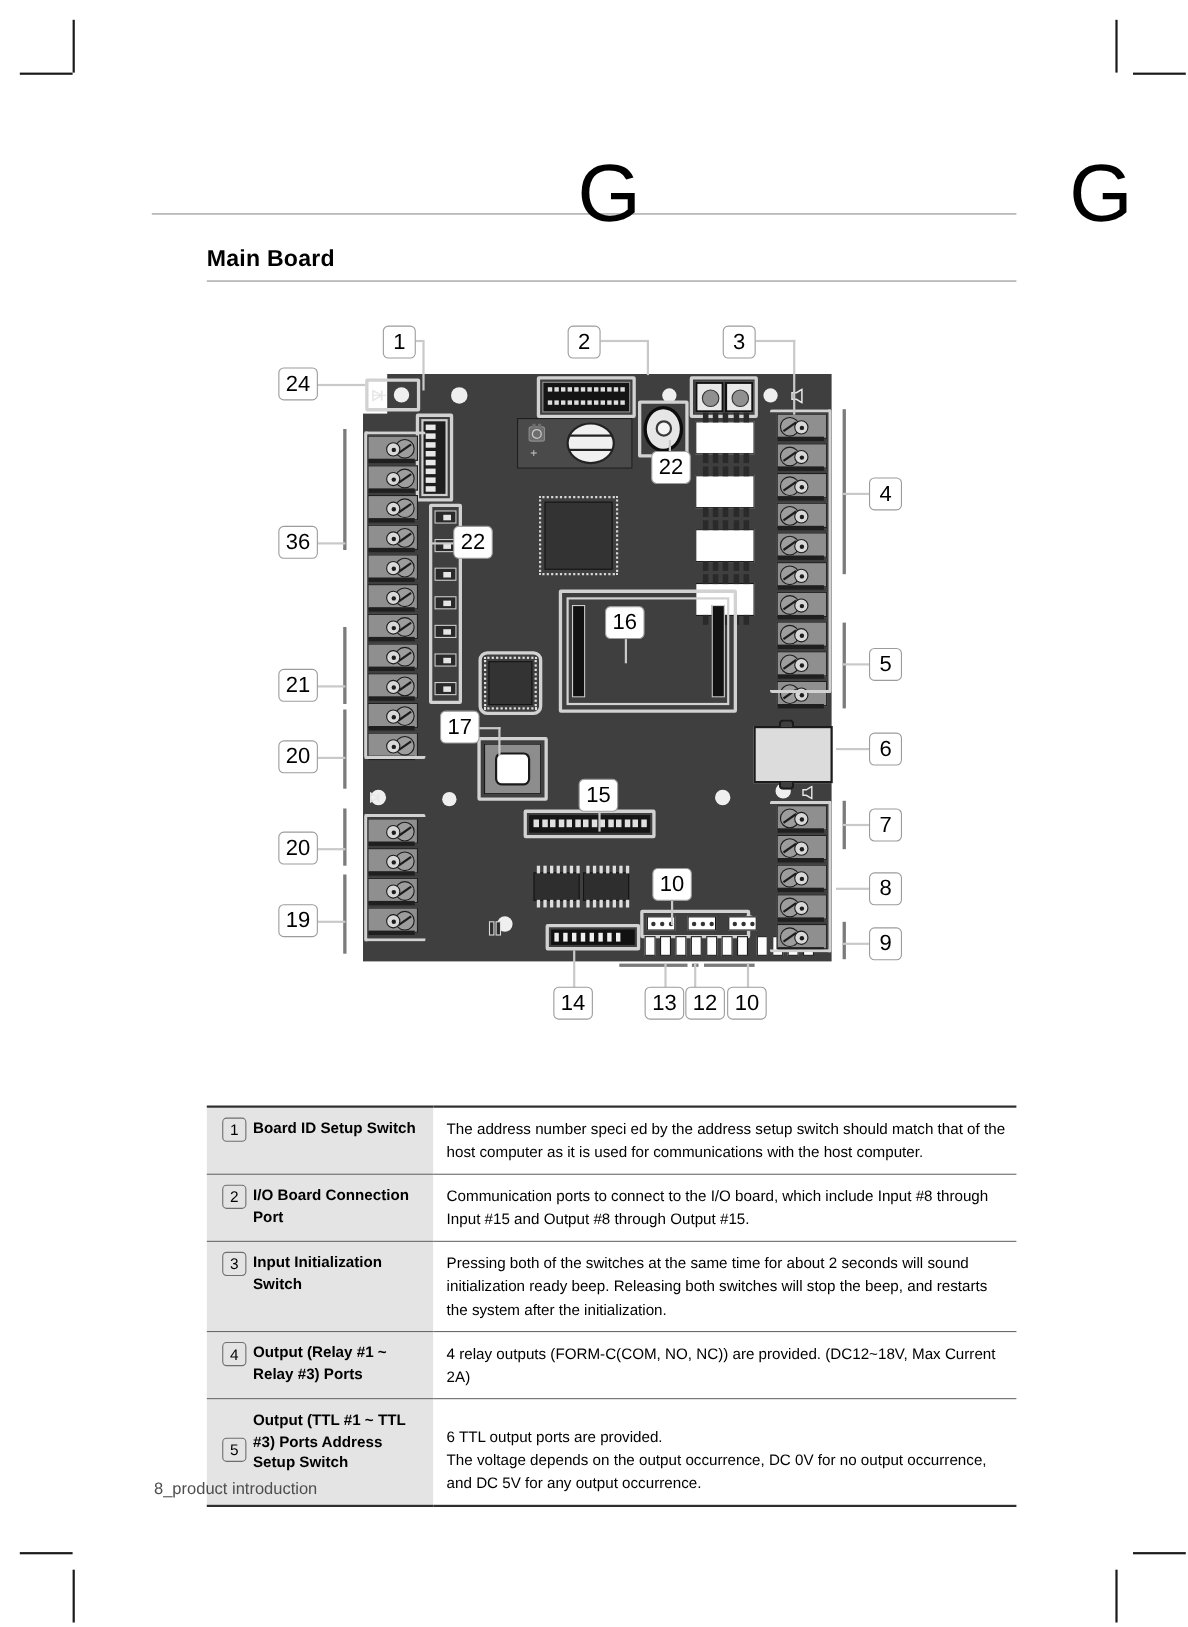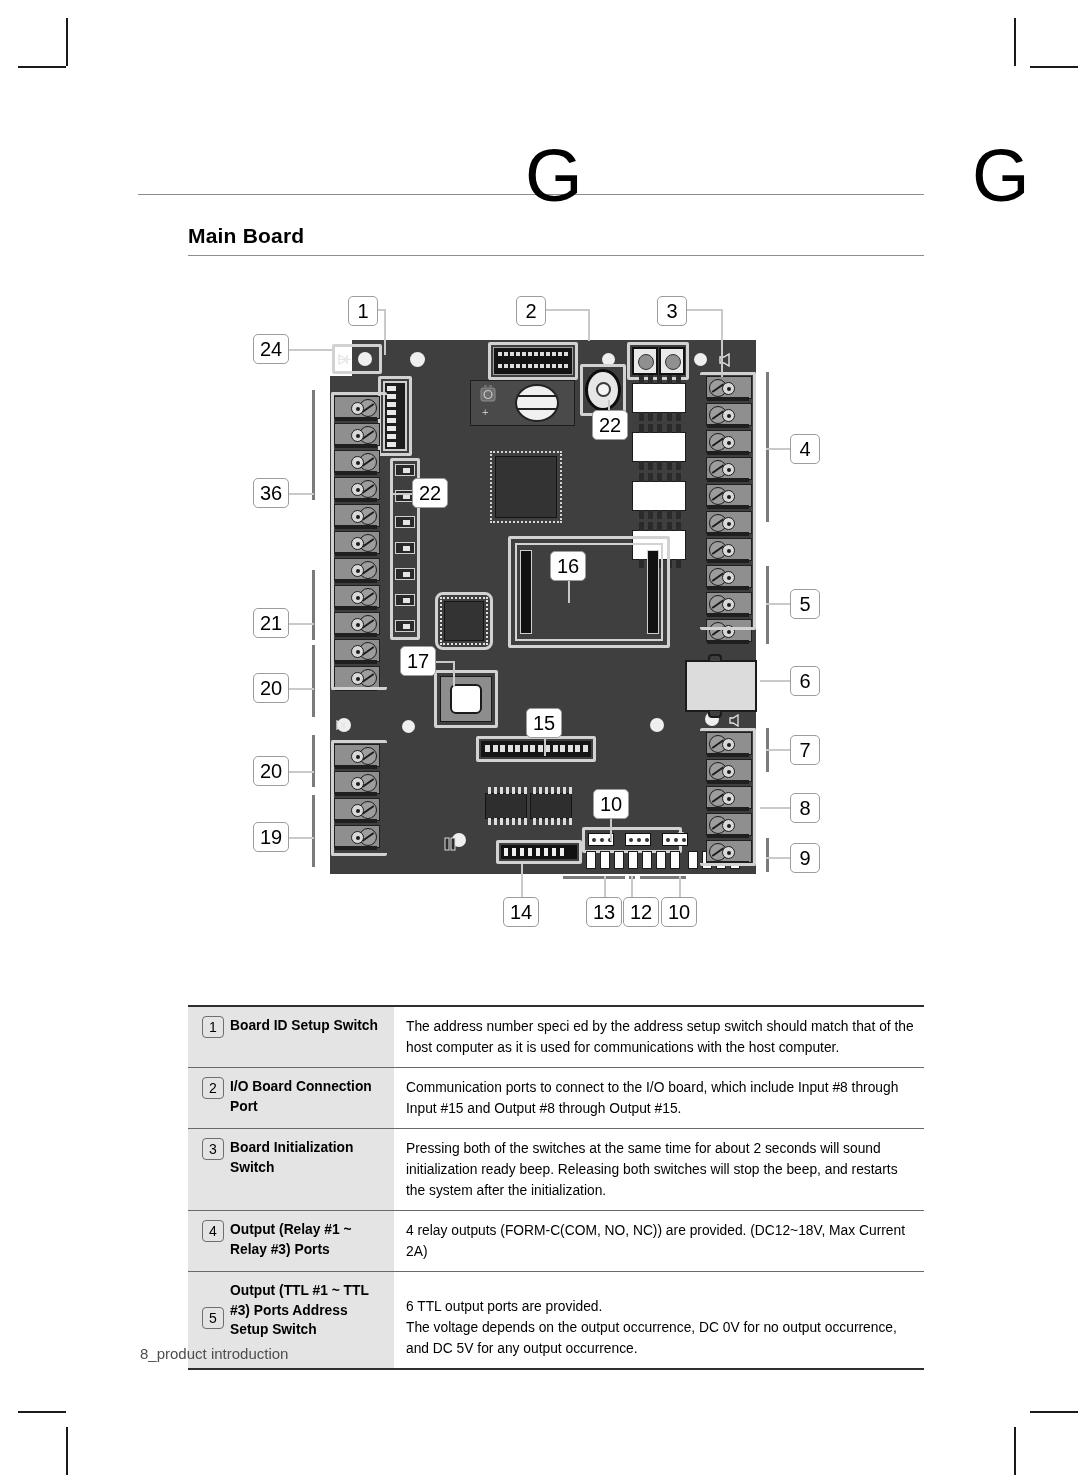--- a/index.html
+++ b/index.html
@@ -766,21 +766,21 @@
       <td class="cell-num">
         <div class="numbox">2</div>
       </td>
       <td class="cell-name">I/O Board Connection Port</td>
       <td class="cell-desc">Communication ports to connect to the I/O board, which include Input #8 through Input #15 and Output #8 through Output #15.</td>
     </tr>
     <tr class="rule-mid">
       <td class="cell-num">
         <div class="numbox">3</div>
       </td>
-      <td class="cell-name">Board Initialization Switch</td>
+      <td class="cell-name">Input Initialization Switch</td>
       <td class="cell-desc">Pressing both of the switches at the same time for about 2 seconds will sound initialization ready beep. Releasing both switches will stop the beep, and restarts the system after the initialization.</td>
     </tr>
     <tr class="rule-mid">
       <td class="cell-num">
         <div class="numbox">4</div>
       </td>
       <td class="cell-name">Output (Relay #1 ~ Relay #3) Ports</td>
       <td class="cell-desc">4 relay outputs (FORM-C(COM, NO, NC)) are provided. (DC12~18V, Max Current 2A)</td>
     </tr>
     <tr class="rule-mid rule-bot">

